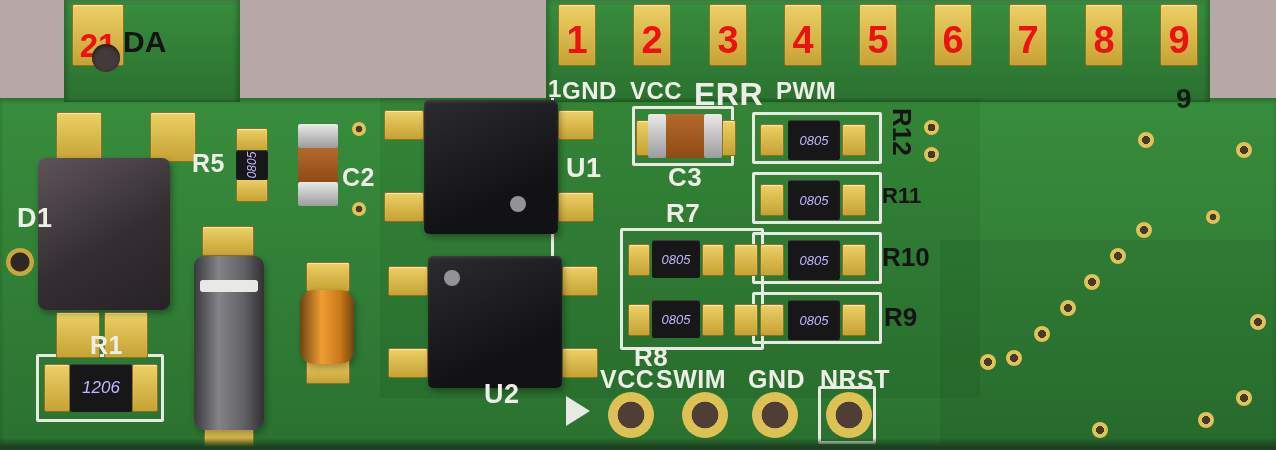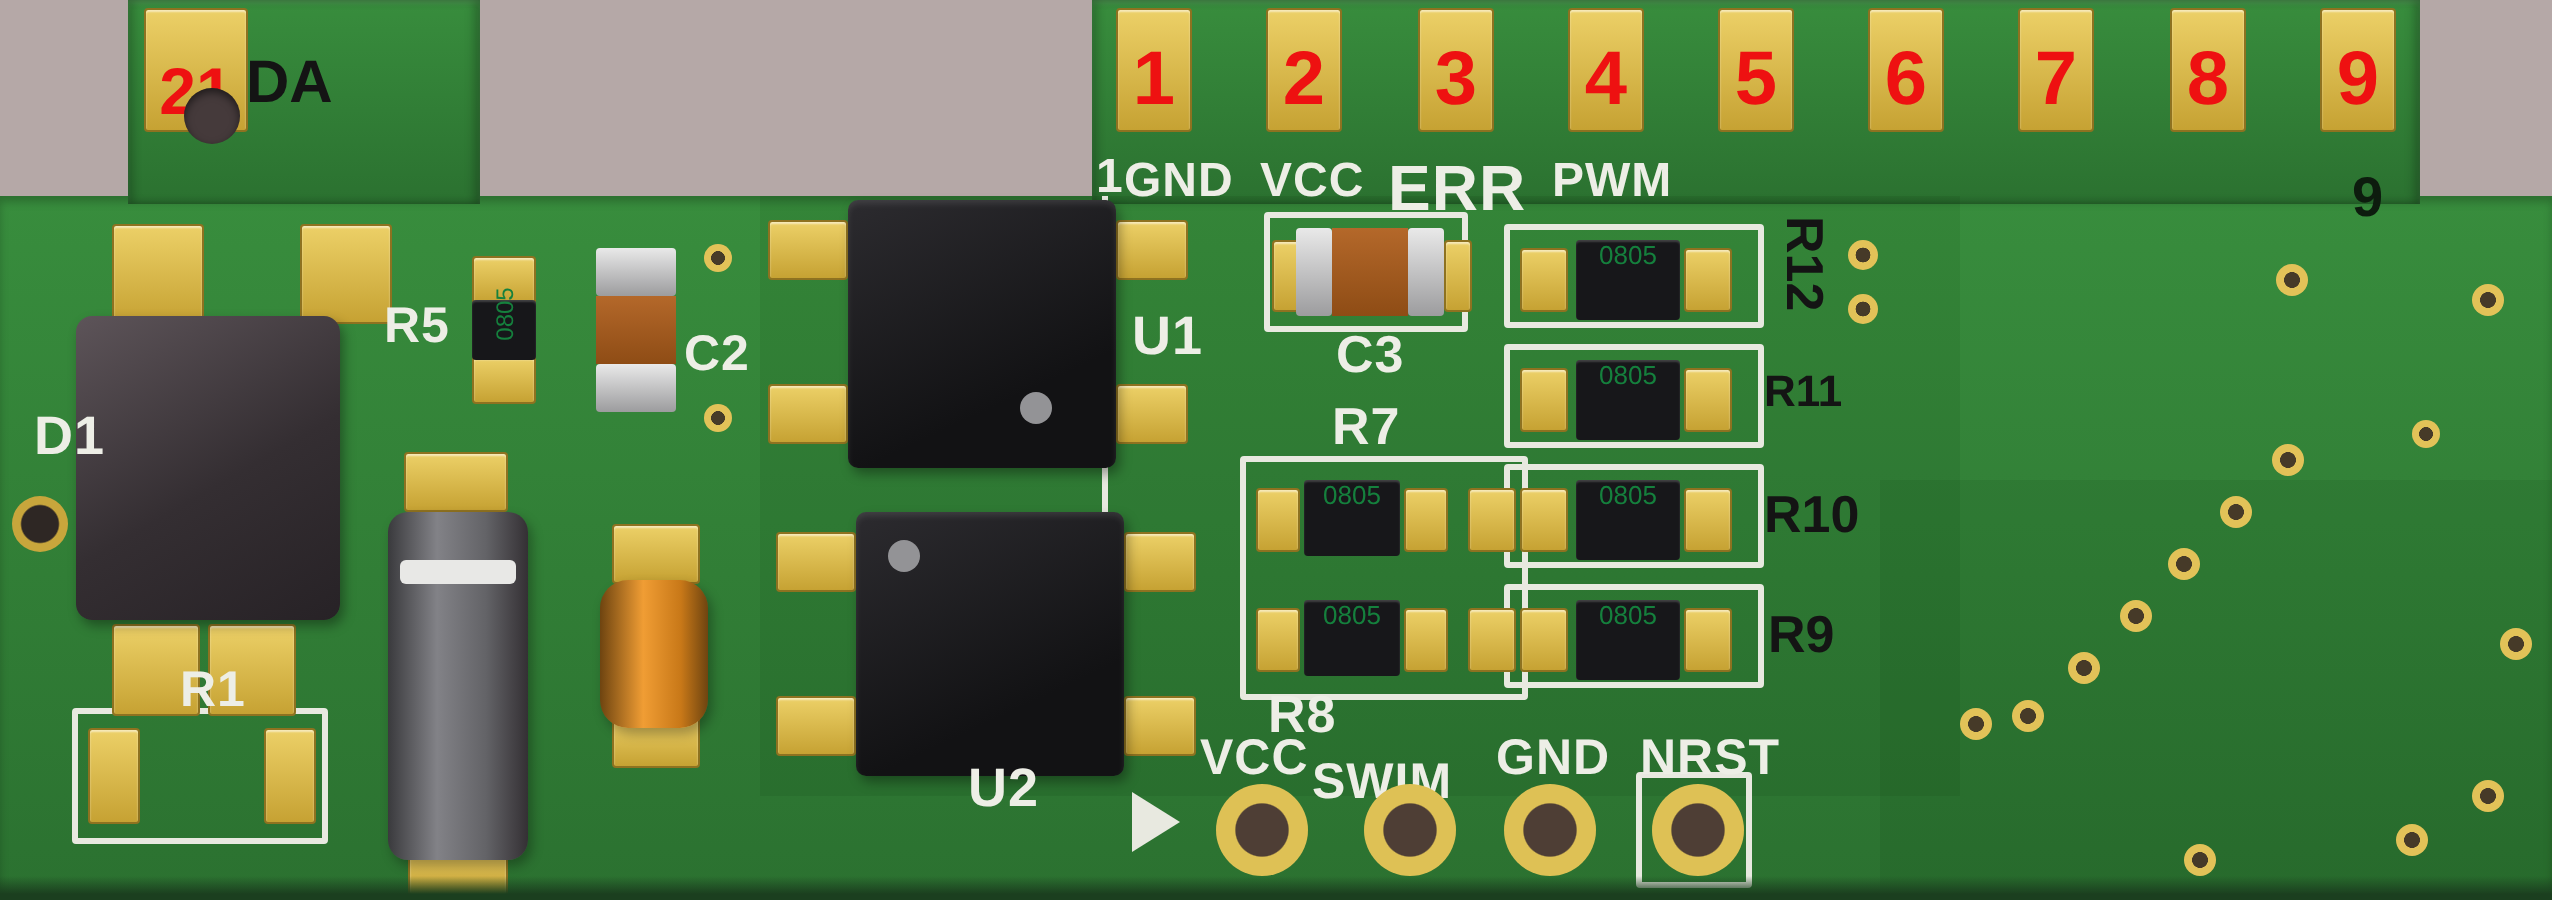--- a/index.html
+++ b/index.html
@@ -33,22 +33,22 @@
 
   .graycap { position:absolute; border-radius:10px;
              background:linear-gradient(90deg,#3a3a3d,#828287 35%,#636367 70%,#343034);
              box-shadow:2px 3px 6px rgba(0,0,0,.3); }
   .stripe { position:absolute; background:#e8e8e6; border-radius:3px; }
   .d2body { position:absolute; border-radius:14px;
             background:linear-gradient(90deg,#6e4410,#f09d34 40%,#c87818 75%,#6e4410);
             box-shadow:2px 3px 6px rgba(0,0,0,.3); }
 
   .res { position:absolute; background:#17171a; border-radius:2px; display:flex;
-         align-items:flex-start; justify-content:center; color:#15803d;
-         box-shadow:inset 0 1px 1px rgba(255,255,255,.18); font-weight:400; }
+         align-items:center; justify-content:center; color:#c4b5fd;
+         box-shadow:inset 0 1px 1px rgba(255,255,255,.18); font-weight:400;font-style:italic; }
   .rot { transform:rotate(-90deg); }
   .vlabel { writing-mode:vertical-rl; text-orientation:mixed; }
 
   .cap-term { position:absolute; background:linear-gradient(180deg,#e9e9e9,#9c9c9e); border-radius:2px; }
   .cap-body { position:absolute; background:linear-gradient(180deg,#b4682a,#8e4c15); }
 
   .via  { position:absolute; border-radius:50%;
           background:radial-gradient(circle,#463a28 0 34%,#e2c258 36% 72%,#9b7d26 74% 100%); }
   .hole { position:absolute; border-radius:50%;
           background:radial-gradient(circle,#2e2724 0 46%,#c8a63c 50% 78%,#8f7420 80% 100%); }
@@ -126,20 +126,23 @@
   <div class="pad" style="left:150px;top:112px;width:46px;height:50px"></div>
 
   <div class="pad" style="left:56px;top:312px;width:44px;height:46px"></div>
   <div class="pad" style="left:104px;top:312px;width:44px;height:46px"></div>
   <div class="chip-d1" style="left:38px;top:158px;width:132px;height:152px"></div>
   <div class="silk-label" style="left:17px;top:204px;font-size:27px">D1</div>
 
   <div class="silk-label" style="left:90px;top:332px;font-size:25px">R1</div>
   <div class="pad" style="left:44px;top:364px;width:26px;height:48px"></div>
   <div class="pad" style="left:132px;top:364px;width:26px;height:48px"></div>
+  <div class="res" style="left:70px;top:364px;width:62px;height:48px;font-size:17px">
+      <span>1206</span>
+    </div>
 
   <div class="pad" style="left:202px;top:226px;width:52px;height:30px"></div>
   <div class="pad" style="left:204px;top:422px;width:50px;height:26px"></div>
   <div class="graycap" style="left:194px;top:256px;width:70px;height:174px"></div>
   <div class="stripe" style="left:200px;top:280px;width:58px;height:12px"></div>
 
   <div class="silk-label" style="left:192px;top:150px;font-size:25px">R5</div>
   <div class="pad" style="left:236px;top:128px;width:32px;height:24px"></div>
   <div class="pad" style="left:236px;top:178px;width:32px;height:24px"></div>
   <div class="res" style="left:236px;top:150px;width:32px;height:30px;font-size:12px">
@@ -217,21 +220,21 @@
 
   <div class="pad" style="left:760px;top:304px;width:24px;height:32px"></div>
   <div class="res" style="left:788px;top:300px;width:52px;height:40px;font-size:13px">
       <span>0805</span>
     </div>
   <div class="pad" style="left:842px;top:304px;width:24px;height:32px"></div>
   <div class="dark-label" style="left:884px;top:304px;font-size:26px">R9</div>
 
   <div class="tri" style="left:566px;top:396px"></div>
   <div class="silk-label" style="left:600px;top:366px;font-size:25px">VCC</div>
-  <div class="silk-label" style="left:656px;top:378px;font-size:25px">SWIM</div>
+  <div class="silk-label" style="left:656px;top:366px;font-size:25px">SWIM</div>
   <div class="silk-label" style="left:748px;top:366px;font-size:25px">GND</div>
   <div class="silk-label" style="left:820px;top:366px;font-size:25px">NRST</div>
   <div class="thpad" style="left:608px;top:392px;width:46px;height:46px"></div>
   <div class="thpad" style="left:682px;top:392px;width:46px;height:46px"></div>
   <div class="thpad" style="left:752px;top:392px;width:46px;height:46px"></div>
   <div class="thpad" style="left:826px;top:392px;width:46px;height:46px"></div>
 
   <div class="hole" style="left:6px;top:248px;width:28px;height:28px"></div>
   <div class="via" style="left:352px;top:122px;width:14px;height:14px"></div>
   <div class="via" style="left:352px;top:202px;width:14px;height:14px"></div>

